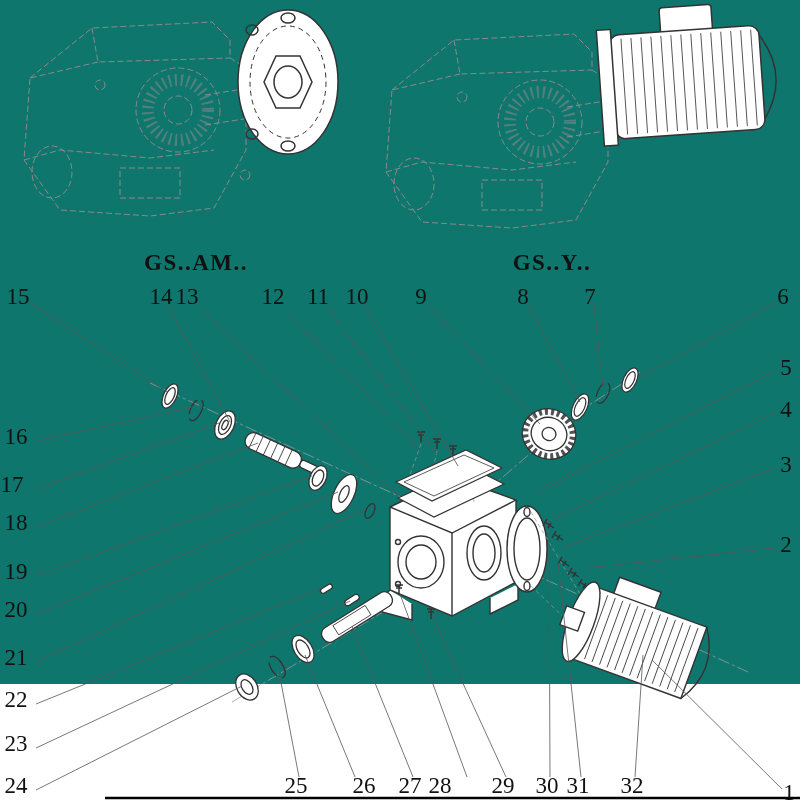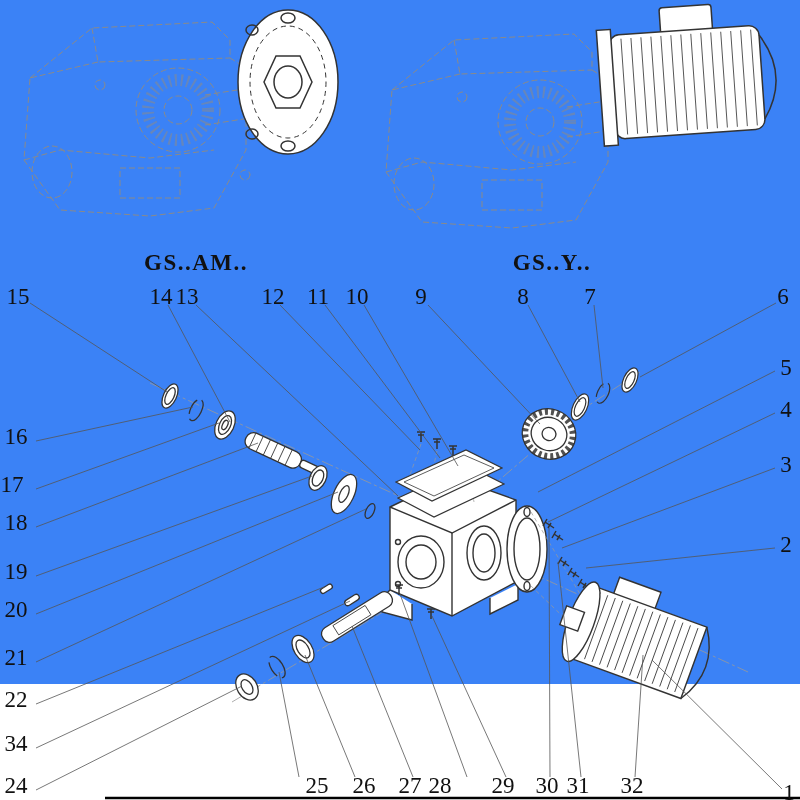--- a/index.html
+++ b/index.html
@@ -1,18 +1,18 @@
 <!DOCTYPE html>
 <html><head>
 <meta charset="utf-8">
 <style>
   * { margin:0; padding:0; box-sizing:border-box; }
   html, body { width:800px; height:800px; overflow:hidden; background:#ffffff; }
   body { font-family:"Liberation Serif", serif; }
-  .canvas { position:relative; width:800px; height:684px; background:#3b82f6; }
+  .canvas { position:relative; width:800px; height:684px; background:#0f766e; }
   .canvas > svg { position:absolute; left:0; top:0; }
   .callout {
     position:absolute; transform:translate(-50%,-50%);
     font-size:23px; color:#111; font-family:"Liberation Serif", serif;
     white-space:nowrap; user-select:none;
   }
   .variant-label {
     position:absolute; transform:translate(-50%,-50%);
     font-size:23px; font-weight:bold; letter-spacing:1.5px; color:#111;
     font-family:"Liberation Serif", serif; white-space:nowrap;
@@ -282,23 +282,23 @@
   <div class="callout" style="left:187px; top:297px;">13</div>
   <div class="callout" style="left:161px; top:297px;">14</div>
   <div class="callout" style="left:18px;  top:297px;">15</div>
   <div class="callout" style="left:16px;  top:437px;">16</div>
   <div class="callout" style="left:12px;  top:485px;">17</div>
   <div class="callout" style="left:16px;  top:523px;">18</div>
   <div class="callout" style="left:16px;  top:572px;">19</div>
   <div class="callout" style="left:16px;  top:610px;">20</div>
   <div class="callout" style="left:16px;  top:658px;">21</div>
   <div class="callout" style="left:16px;  top:700px;">22</div>
-  <div class="callout" style="left:16px;  top:744px;">34</div>
+  <div class="callout" style="left:16px;  top:744px;">23</div>
   <div class="callout" style="left:16px;  top:786px;text-align:right;">24</div>
-  <div class="callout" style="left:296px; top:786px;margin-left:21px;">25</div>
+  <div class="callout" style="left:296px; top:786px;">25</div>
   <div class="callout" style="left:364px; top:786px;">26</div>
   <div class="callout" style="left:410px; top:786px;">27</div>
   <div class="callout" style="left:440px; top:786px;">28</div>
   <div class="callout" style="left:503px; top:786px;">29</div>
   <div class="callout" style="left:547px; top:786px;">30</div>
   <div class="callout" style="left:578px; top:786px;">31</div>
   <div class="callout" style="left:632px; top:786px;">32</div>
 
 </div>
 

